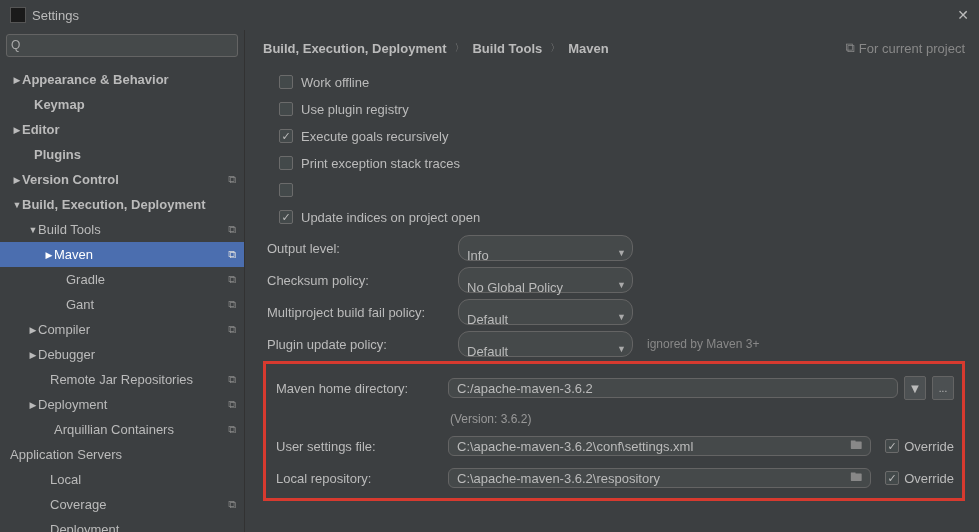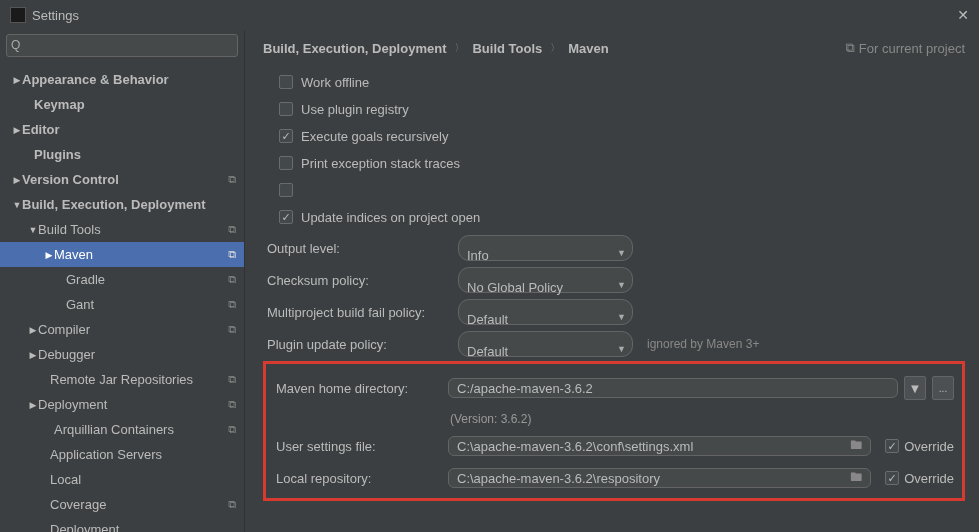--- a/index.html
+++ b/index.html
@@ -128,21 +128,21 @@
       <div class="tree-item" style="padding-left:28px">
           <span class="arrow">▶</span>
           <span class="label">Deployment</span>
           <span class="copy-icon">⧉</span>
         </div>
       <div class="tree-item" style="padding-left:44px">
           <span class="arrow"></span>
           <span class="label">Arquillian Containers</span>
           <span class="copy-icon">⧉</span>
         </div>
-      <div class="tree-item" style="padding-left:40px">
+      <div class="tree-item" style="">
           <span class="arrow"></span>
           <span class="label">Application Servers</span>
         </div>
       <div class="tree-item" style="padding-left:40px">
           <span class="arrow"></span>
           <span class="label">Local</span>
         </div>
       <div class="tree-item" style="padding-left:40px">
           <span class="arrow"></span>
           <span class="label">Coverage</span>

